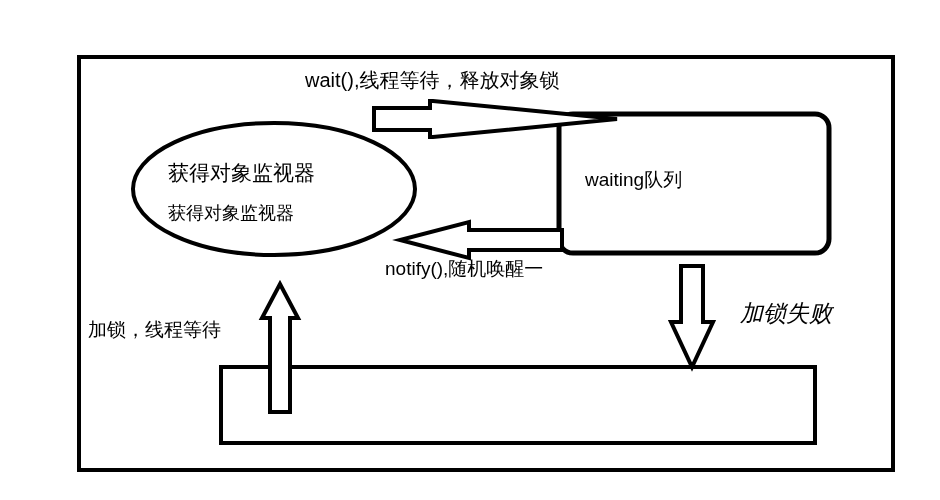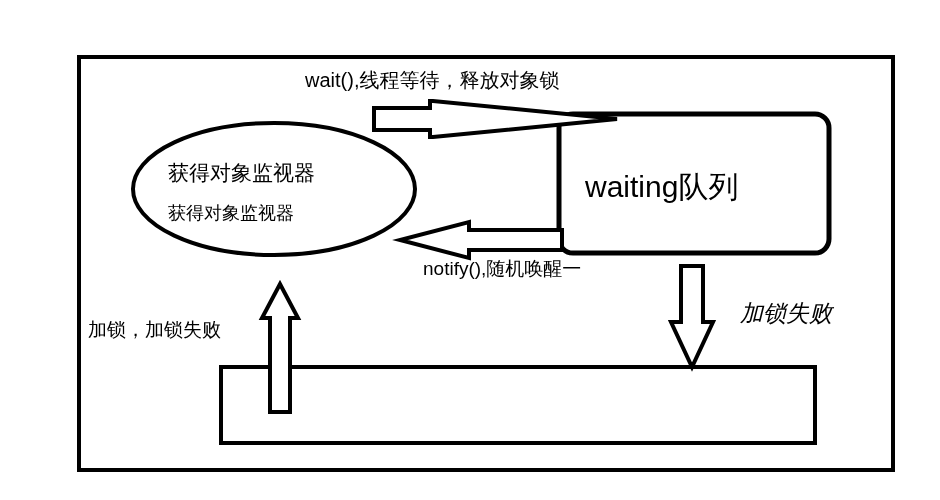--- a/index.html
+++ b/index.html
@@ -33,37 +33,36 @@
     letter-spacing: 0px;
   }
   #label-wait {
     left: 305px;
     top: 68px;
     font-size: 20px;
   }
   #label-waiting-queue {
     left: 585px;
     top: 168px;
-    font-size: 30px;
+    font-size: 19px;
   }
   #label-ellipse-line1 {
     left: 168px;
     top: 160px;
     font-size: 21px;
   }
   #label-ellipse-line2 {
     left: 168px;
     top: 202px;
     font-size: 18px;
   }
   #label-notify-line1 {
     left: 385px;
     top: 257px;
     font-size: 19px;
-    margin-left: 38px;
   }
   #label-notify-line2 {
     left: 385px;
     top: 295px;
     font-size: 19px;
   }
   #label-lock-acquire {
     left: 88px;
     top: 318px;
     font-size: 19px;
@@ -109,18 +108,18 @@
 
   <div class="lbl" id="label-waiting-queue">waiting队列</div>
 
   <div class="lbl" id="label-ellipse-line1">获得对象监视器</div>
 
   <div class="lbl" id="label-ellipse-line2">获得对象监视器</div>
 
   <div class="lbl" id="label-notify-line1">notify(),随机唤醒一</div>
 
 
-  <div class="lbl" id="label-lock-acquire">加锁，加锁失败</div>
+  <div class="lbl" id="label-lock-acquire">加锁，线程等待</div>
 
   <div class="lbl" id="label-lock-fail">加锁失败</div>
 
 
 </div>
 
 </body></html>

